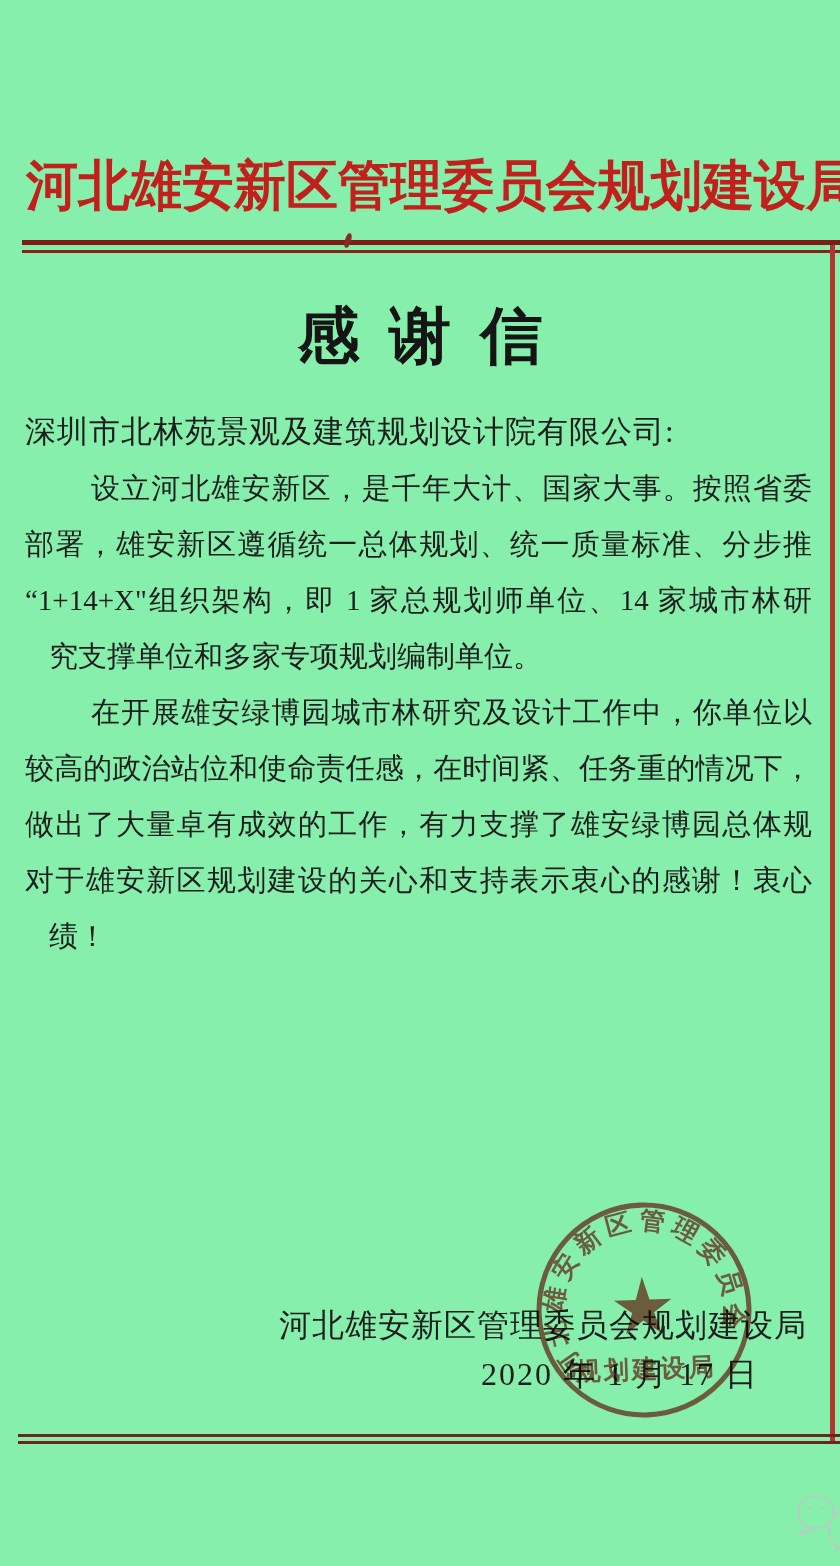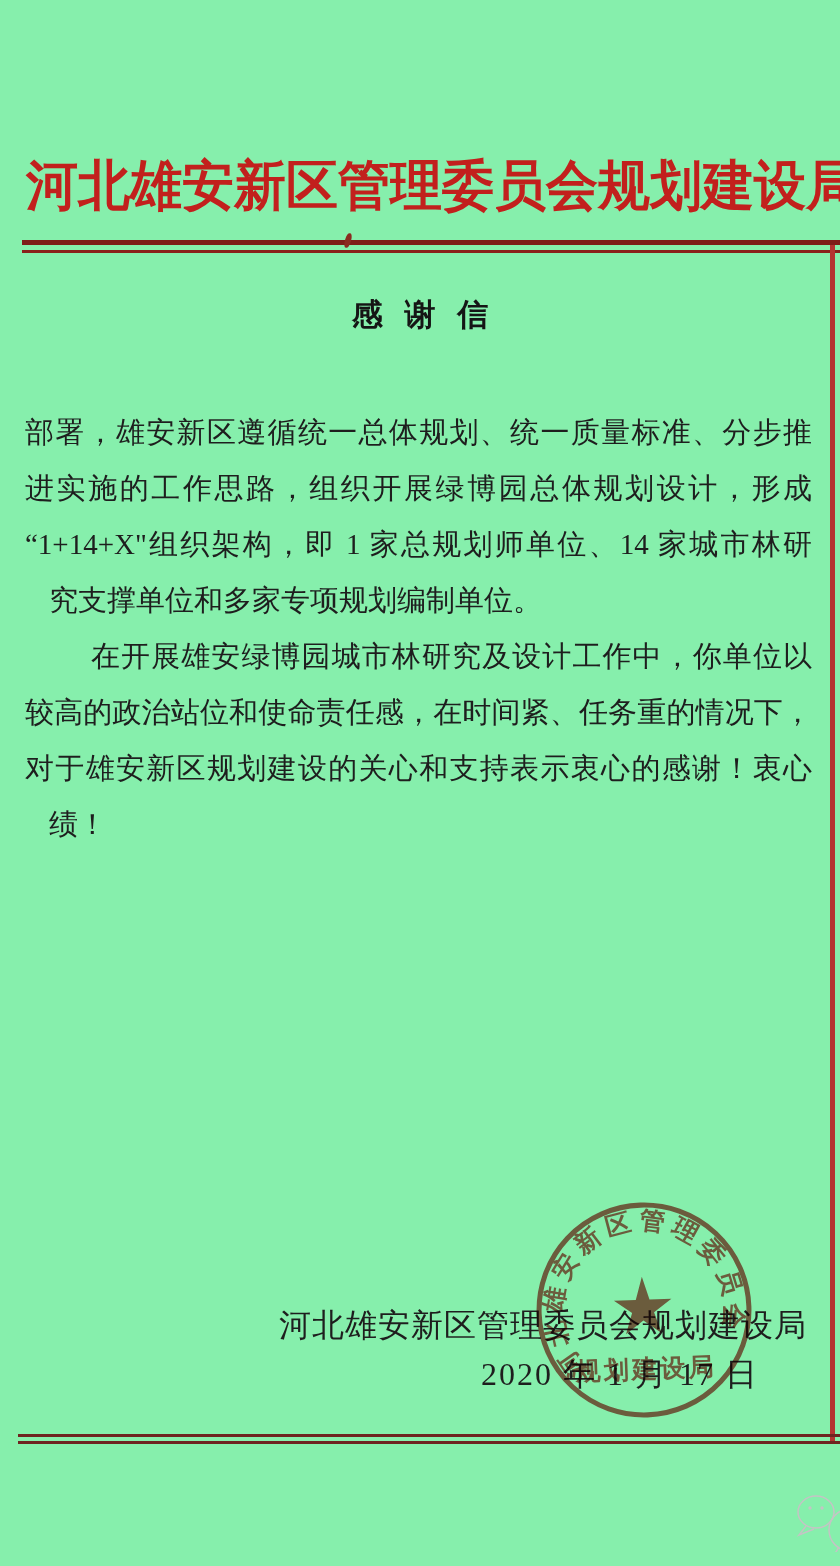--- a/index.html
+++ b/index.html
@@ -25,21 +25,21 @@
   }
   .vline-right{
     position:absolute;left:830px;top:245px;width:5px;height:1196px;background:#b43430;
   }
   .rule-bottom{
     position:absolute;top:1434px;left:18px;right:0;height:4px;
     border-top:3px solid #6e2420;border-bottom:3px solid #6e2420;
   }
   .letter-title{
     position:absolute;top:294px;left:0;width:100%;text-align:center;
-    font-size:31px;font-weight:bold;word-spacing:14px;color:#151515;
+    font-size:62px;font-weight:bold;word-spacing:14px;color:#151515;
   }
   .body-block{position:absolute;top:404px;left:25px;width:787px;font-size:29px;}
   .recipient{height:56px;line-height:56px;font-size:31px;letter-spacing:1px;}
   .line{height:56px;line-height:56px;text-align:justify;text-align-last:justify;}
   .line.start{text-indent:66px;}
   .line.end{text-align-last:left;margin-left:24px;}
   .sig-block{position:absolute;top:1302px;right:33px;text-align:right;font-size:32px;}
   .sig-org{line-height:46px;letter-spacing:1px;}
   .sig-date{line-height:52px;margin-right:48px;letter-spacing:2px;}
   .seal{
@@ -56,28 +56,30 @@
 
   <div class="masthead">河北雄安新区管理委员会规划建设局</div>
 
   <div class="rule-top"></div>
   <div class="tick-mark"></div>
   <div class="vline-right"></div>
 
   <div class="letter-title">感 谢 信</div>
 
   <div class="body-block">
+    <div class="recipient">深圳市北林苑景观及建筑规划设计院有限公司:</div>
 
+    <div class="line start">设立河北雄安新区，是千年大计、国家大事。按照省委</div>
     <div class="line">部署，雄安新区遵循统一总体规划、统一质量标准、分步推</div>
-    <div class="line">进实施的工作思路，组织开展绿博园总体规划设计，形成</div>
     <div class="line">“1+14+X"组织架构，即 1 家总规划师单位、14 家城市林研</div>
     <div class="line end">究支撑单位和多家专项规划编制单位。</div>
 
     <div class="line start">在开展雄安绿博园城市林研究及设计工作中，你单位以</div>
     <div class="line">较高的政治站位和使命责任感，在时间紧、任务重的情况下，</div>
+    <div class="line">做出了大量卓有成效的工作，有力支撑了雄安绿博园总体规</div>
 
     <div class="line">对于雄安新区规划建设的关心和支持表示衷心的感谢！衷心</div>
     <div class="line end">绩！</div>
   </div>
 
   <div class="sig-block">
     <div class="sig-org">河北雄安新区管理委员会规划建设局</div>
     <div class="sig-date">2020 年 1 月 17 日</div>
   </div>
 

